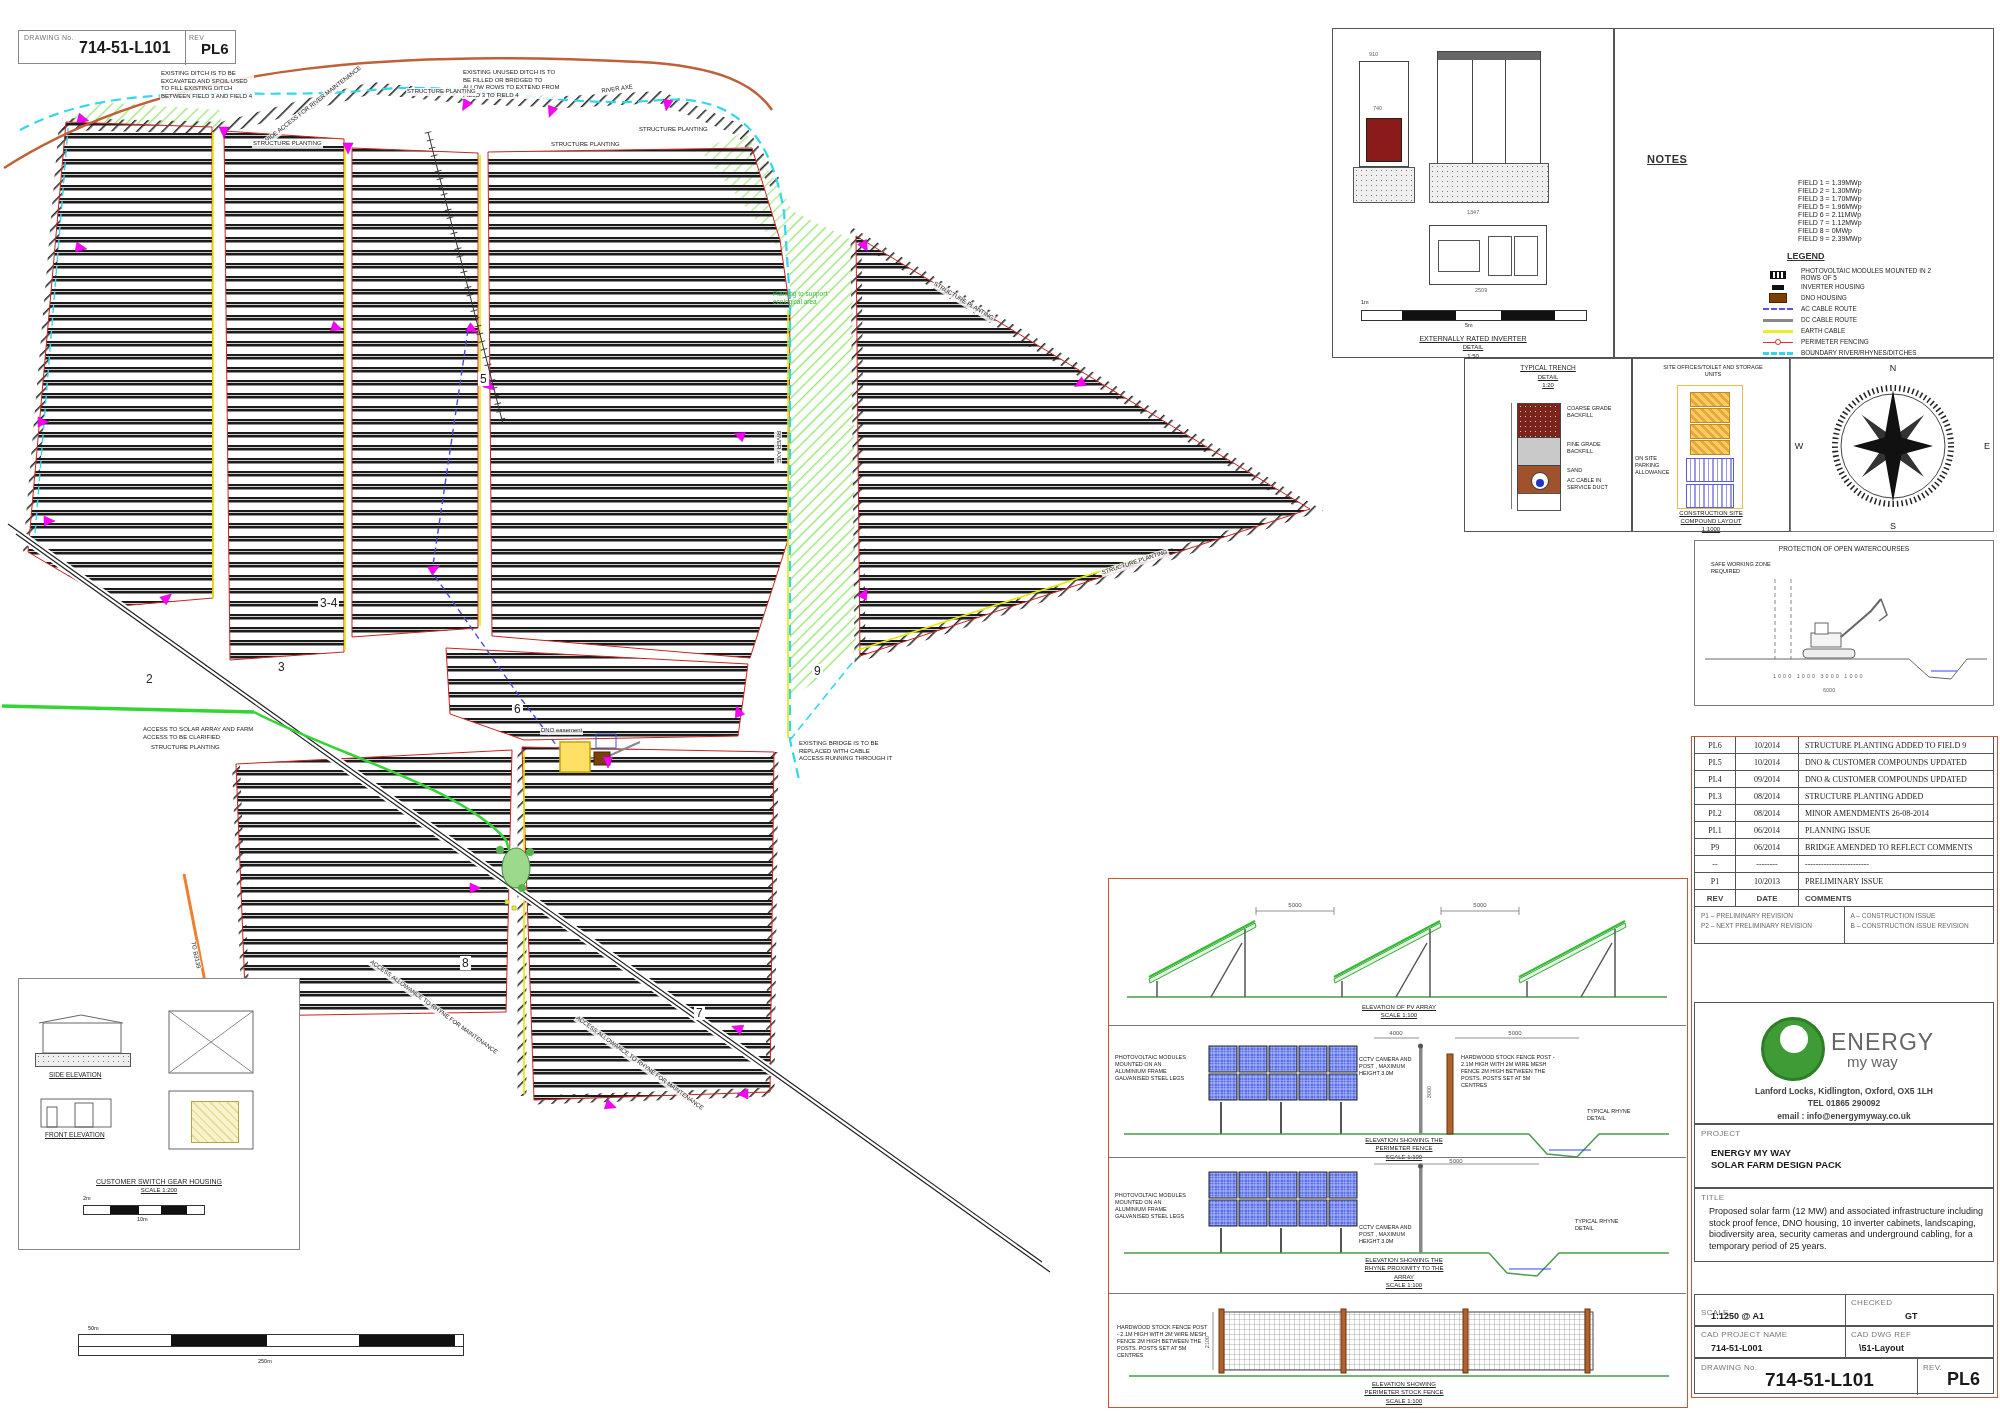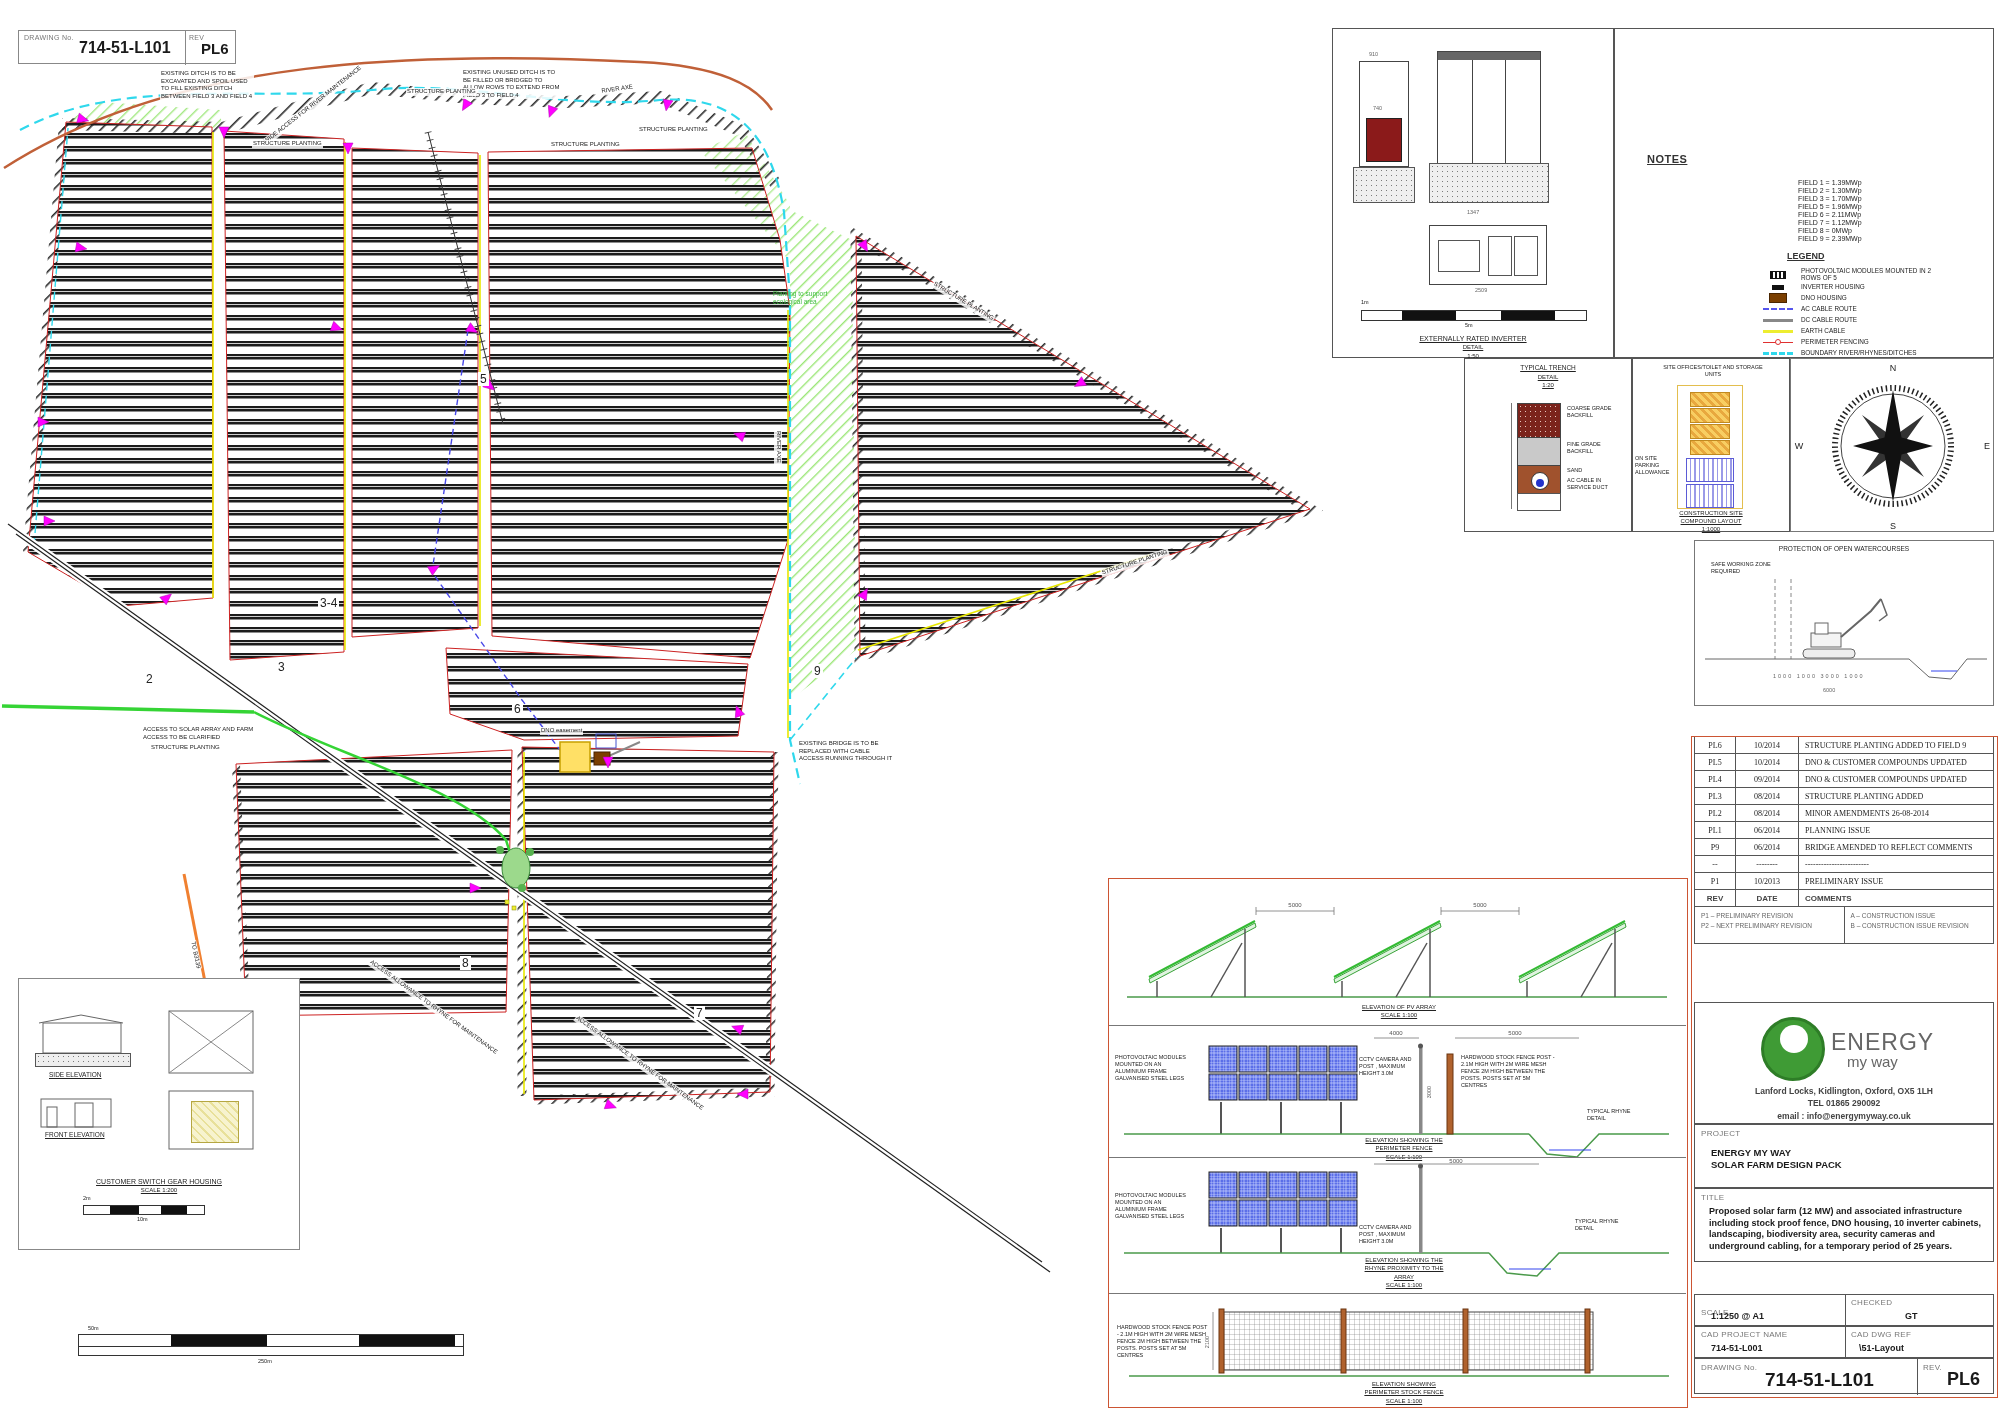--- a/index.html
+++ b/index.html
@@ -508,21 +508,21 @@
   </div>
 
   <div class="panel" style="left:1694px;top:1124px;width:300px;height:64px">
     <div class="cell-lbl" style="left:6px;top:4px">PROJECT</div>
     <div class="cell-val" style="left:16px;top:22px;font-size:9.5px">ENERGY MY WAY</div>
     <div class="cell-val" style="left:16px;top:34px;font-size:9.5px">SOLAR FARM DESIGN PACK</div>
   </div>
 
   <div class="panel" style="left:1694px;top:1188px;width:300px;height:74px">
     <div class="cell-lbl" style="left:6px;top:4px">TITLE</div>
-    <div class="abs" style="left:14px;top:17px;width:276px;font-size:9px;font-weight:bold;line-height:1.3;color:#1a1a1a">Proposed solar farm (12 MW) and associated infrastructure including stock proof fence, DNO housing, 10 inverter cabinets, landscaping, biodiversity area, security cameras and underground cabling, for a temporary period of 25 years.</div>
+    <div class="abs" style="left:14px;top:17px;width:276px;font-size:9px;font-weight:normal;line-height:1.3;color:#1a1a1a">Proposed solar farm (12 MW) and associated infrastructure including stock proof fence, DNO housing, 10 inverter cabinets, landscaping, biodiversity area, security cameras and underground cabling, for a temporary period of 25 years.</div>
   </div>
 
   <div class="panel" style="left:1694px;top:1334px;width:300px;height:28px">
     <div class="cell-lbl" style="left:6px;top:3px">DRAWN</div>
     <div class="cell-val" style="left:16px;top:16px">GT</div>
     <div class="abs" style="left:150px;top:0;height:32px;border-left:1px solid #555"></div>
     <div class="cell-lbl" style="left:156px;top:3px">DATE</div>
     <div class="cell-val" style="left:196px;top:16px">OCT 2014</div>
   </div>
   <div class="panel" style="left:1694px;top:1294px;width:300px;height:32px">

